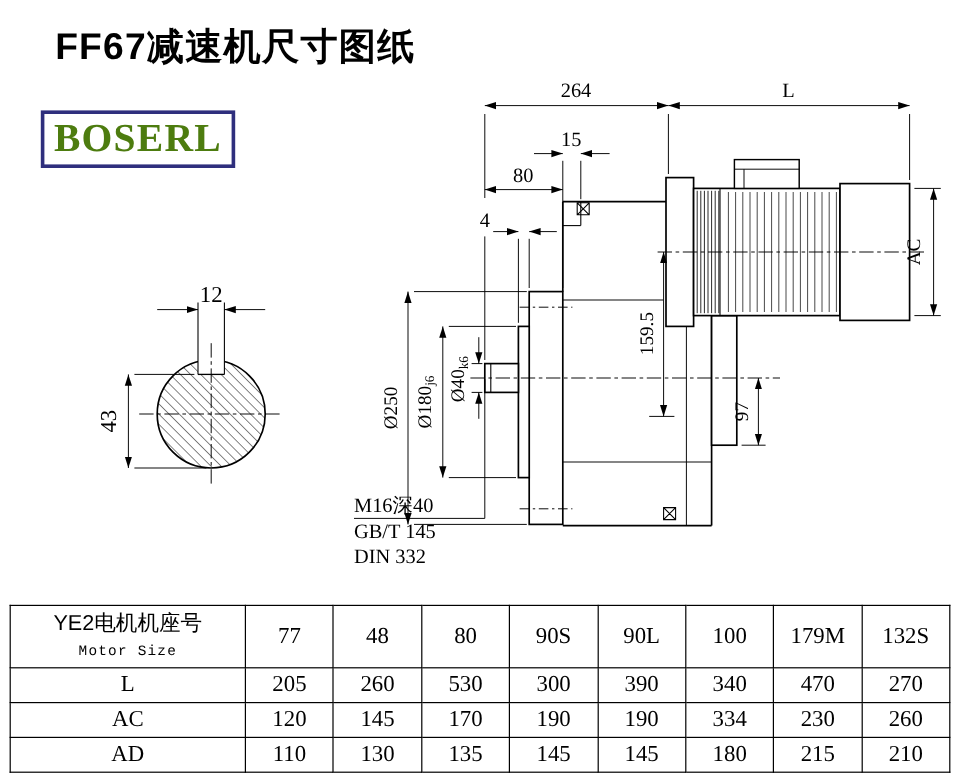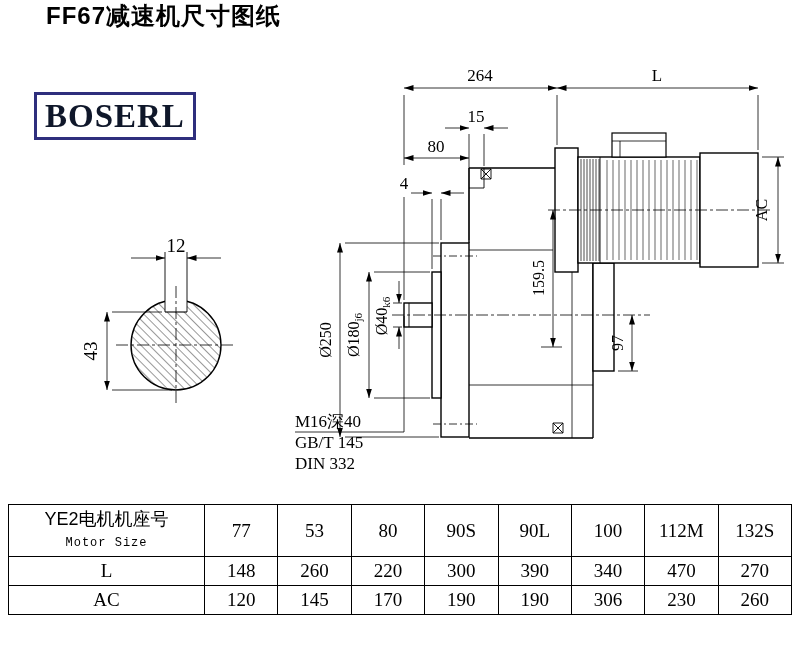--- a/index.html
+++ b/index.html
@@ -1,23 +1,23 @@
 <!DOCTYPE html>
 <html><head>
 <meta charset="utf-8">
 <style>
   *{margin:0;padding:0;box-sizing:border-box}
   html,body{background:#fff}
   body{width:800px;height:646px;font-family:"Liberation Sans",sans-serif;color:#000}
   .stage{position:relative;width:800px;height:646px;background:#fff;overflow:hidden}
   .drawing-svg{position:absolute;left:0;top:0}
-  .page-title{position:absolute;left:46px;top:0;font-size:24px;font-weight:bold;letter-spacing:1px;white-space:nowrap}
+  .page-title{position:absolute;left:46px;top:18px;font-size:31px;font-weight:bold;letter-spacing:1px;white-space:nowrap}
   .brand-box{position:absolute;left:34px;top:92px;min-width:148px;height:48px;border:3px solid #2f2f7d;background:#fff;
              display:flex;align-items:center;justify-content:center;padding:0 8px}
-  .brand-box span{font-family:"Liberation Serif",serif;font-weight:bold;font-size:33px;color:#0f172a;letter-spacing:1px}
+  .brand-box span{font-family:"Liberation Serif",serif;font-weight:bold;font-size:33px;color:#4d7c0f;letter-spacing:1px}
   .dim-table{position:absolute;left:8px;top:504px;width:784px;border-collapse:collapse;table-layout:fixed;
              text-align:center;font-family:"Liberation Serif",serif;font-size:19px;color:#000}
   .dim-table th,.dim-table td{border:1px solid #000;font-weight:normal;padding:0;vertical-align:middle}
   .dim-table tr.hdr{height:52px}
   .dim-table tr.data{height:29px}
   .c0{width:196px}
   .rh1{font-family:"Liberation Sans",sans-serif;font-size:18px;line-height:24px}
   .rh2{font-family:"Liberation Mono",monospace;font-size:12px;line-height:24px;letter-spacing:1px}
 </style>
 </head>
@@ -183,46 +183,57 @@
         <col class="c0">
         <col span="8">
       </colgroup>
     <tbody>
       <tr class="hdr">
         <th>
           <div class="rh1">YE2电机机座号</div>
           <div class="rh2">Motor Size</div>
         </th>
         <th>77</th>
-        <th>53</th>
+        <th>48</th>
         <th>80</th>
         <th>90S</th>
         <th>90L</th>
         <th>100</th>
-        <th>112M</th>
+        <th>179M</th>
         <th>132S</th>
       </tr>
       <tr class="data">
         <td>L</td>
-        <td>148</td>
+        <td>205</td>
         <td>260</td>
-        <td>220</td>
+        <td>530</td>
         <td>300</td>
         <td>390</td>
         <td>340</td>
         <td>470</td>
         <td>270</td>
       </tr>
       <tr class="data">
         <td>AC</td>
         <td>120</td>
         <td>145</td>
         <td>170</td>
         <td>190</td>
         <td>190</td>
-        <td>306</td>
+        <td>334</td>
         <td>230</td>
         <td>260</td>
       </tr>
+      <tr class="data">
+        <td>AD</td>
+        <td>110</td>
+        <td>130</td>
+        <td>135</td>
+        <td>145</td>
+        <td>145</td>
+        <td>180</td>
+        <td>215</td>
+        <td>210</td>
+      </tr>
     </tbody>
   </table>
 
 </div>
 
 </body></html>

